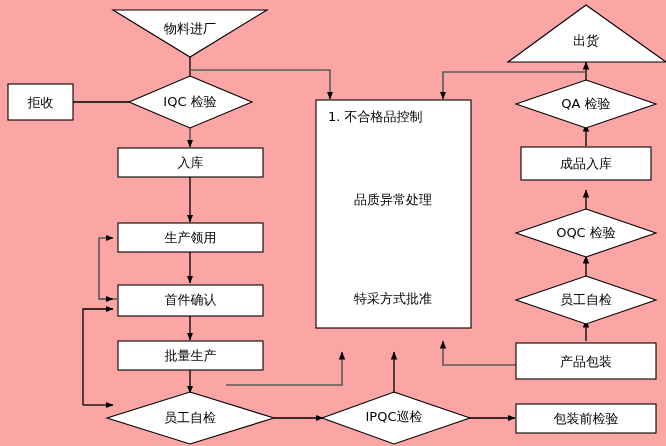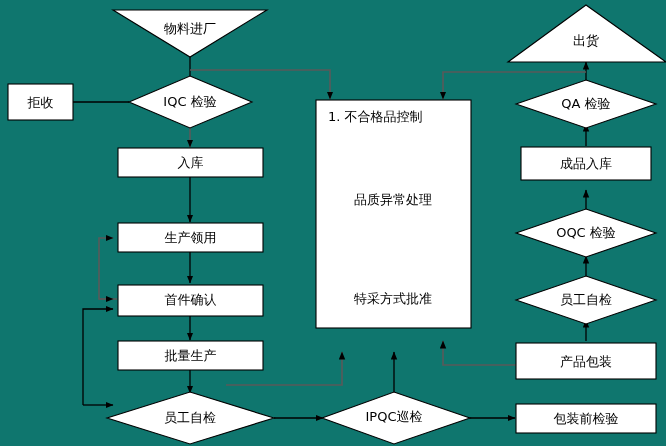--- a/index.html
+++ b/index.html
@@ -7,21 +7,21 @@
     padding: 0;
     background: #ffffff;
   }
   body {
     font-family: "DejaVu Sans", "Liberation Sans", sans-serif;
   }
   #flowchart-root {
     position: relative;
     width: 666px;
     height: 446px;
-    background: #0f766e;
+    background: #fca5a5;
     overflow: hidden;
   }
   svg#diagram {
     position: absolute;
     left: 0;
     top: 0;
     width: 666px;
     height: 446px;
   }
   .shape-stroke {

